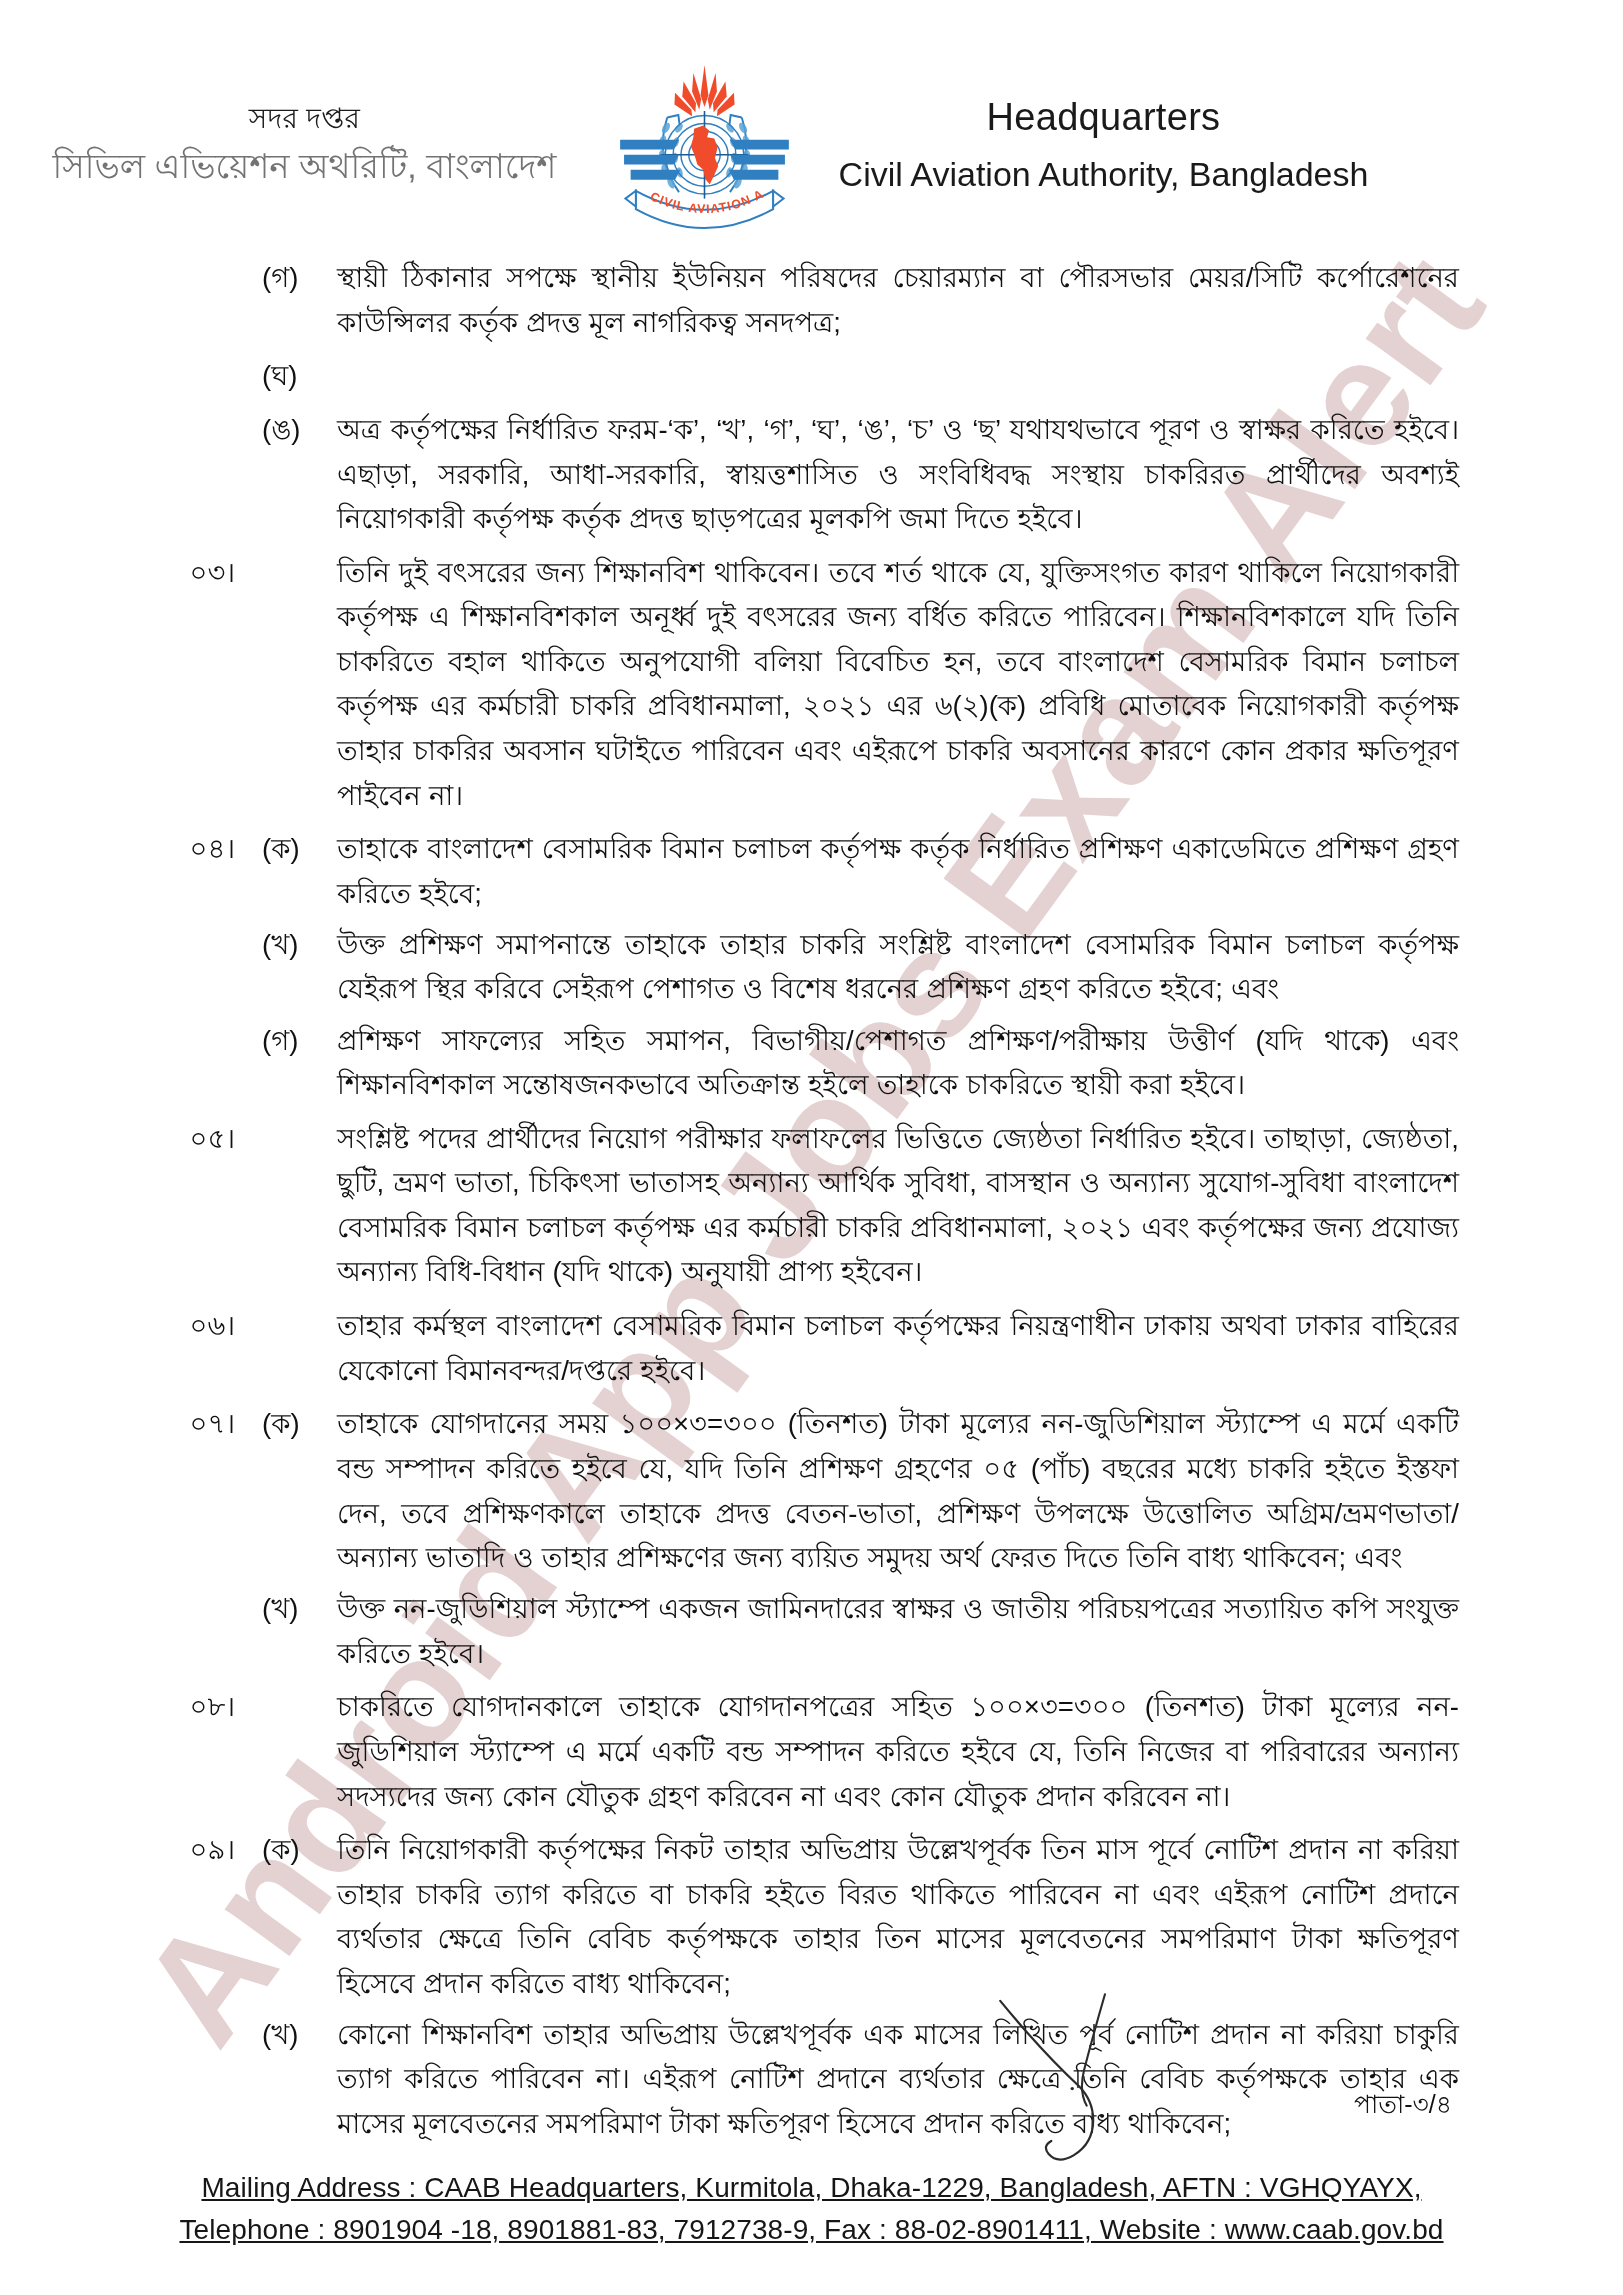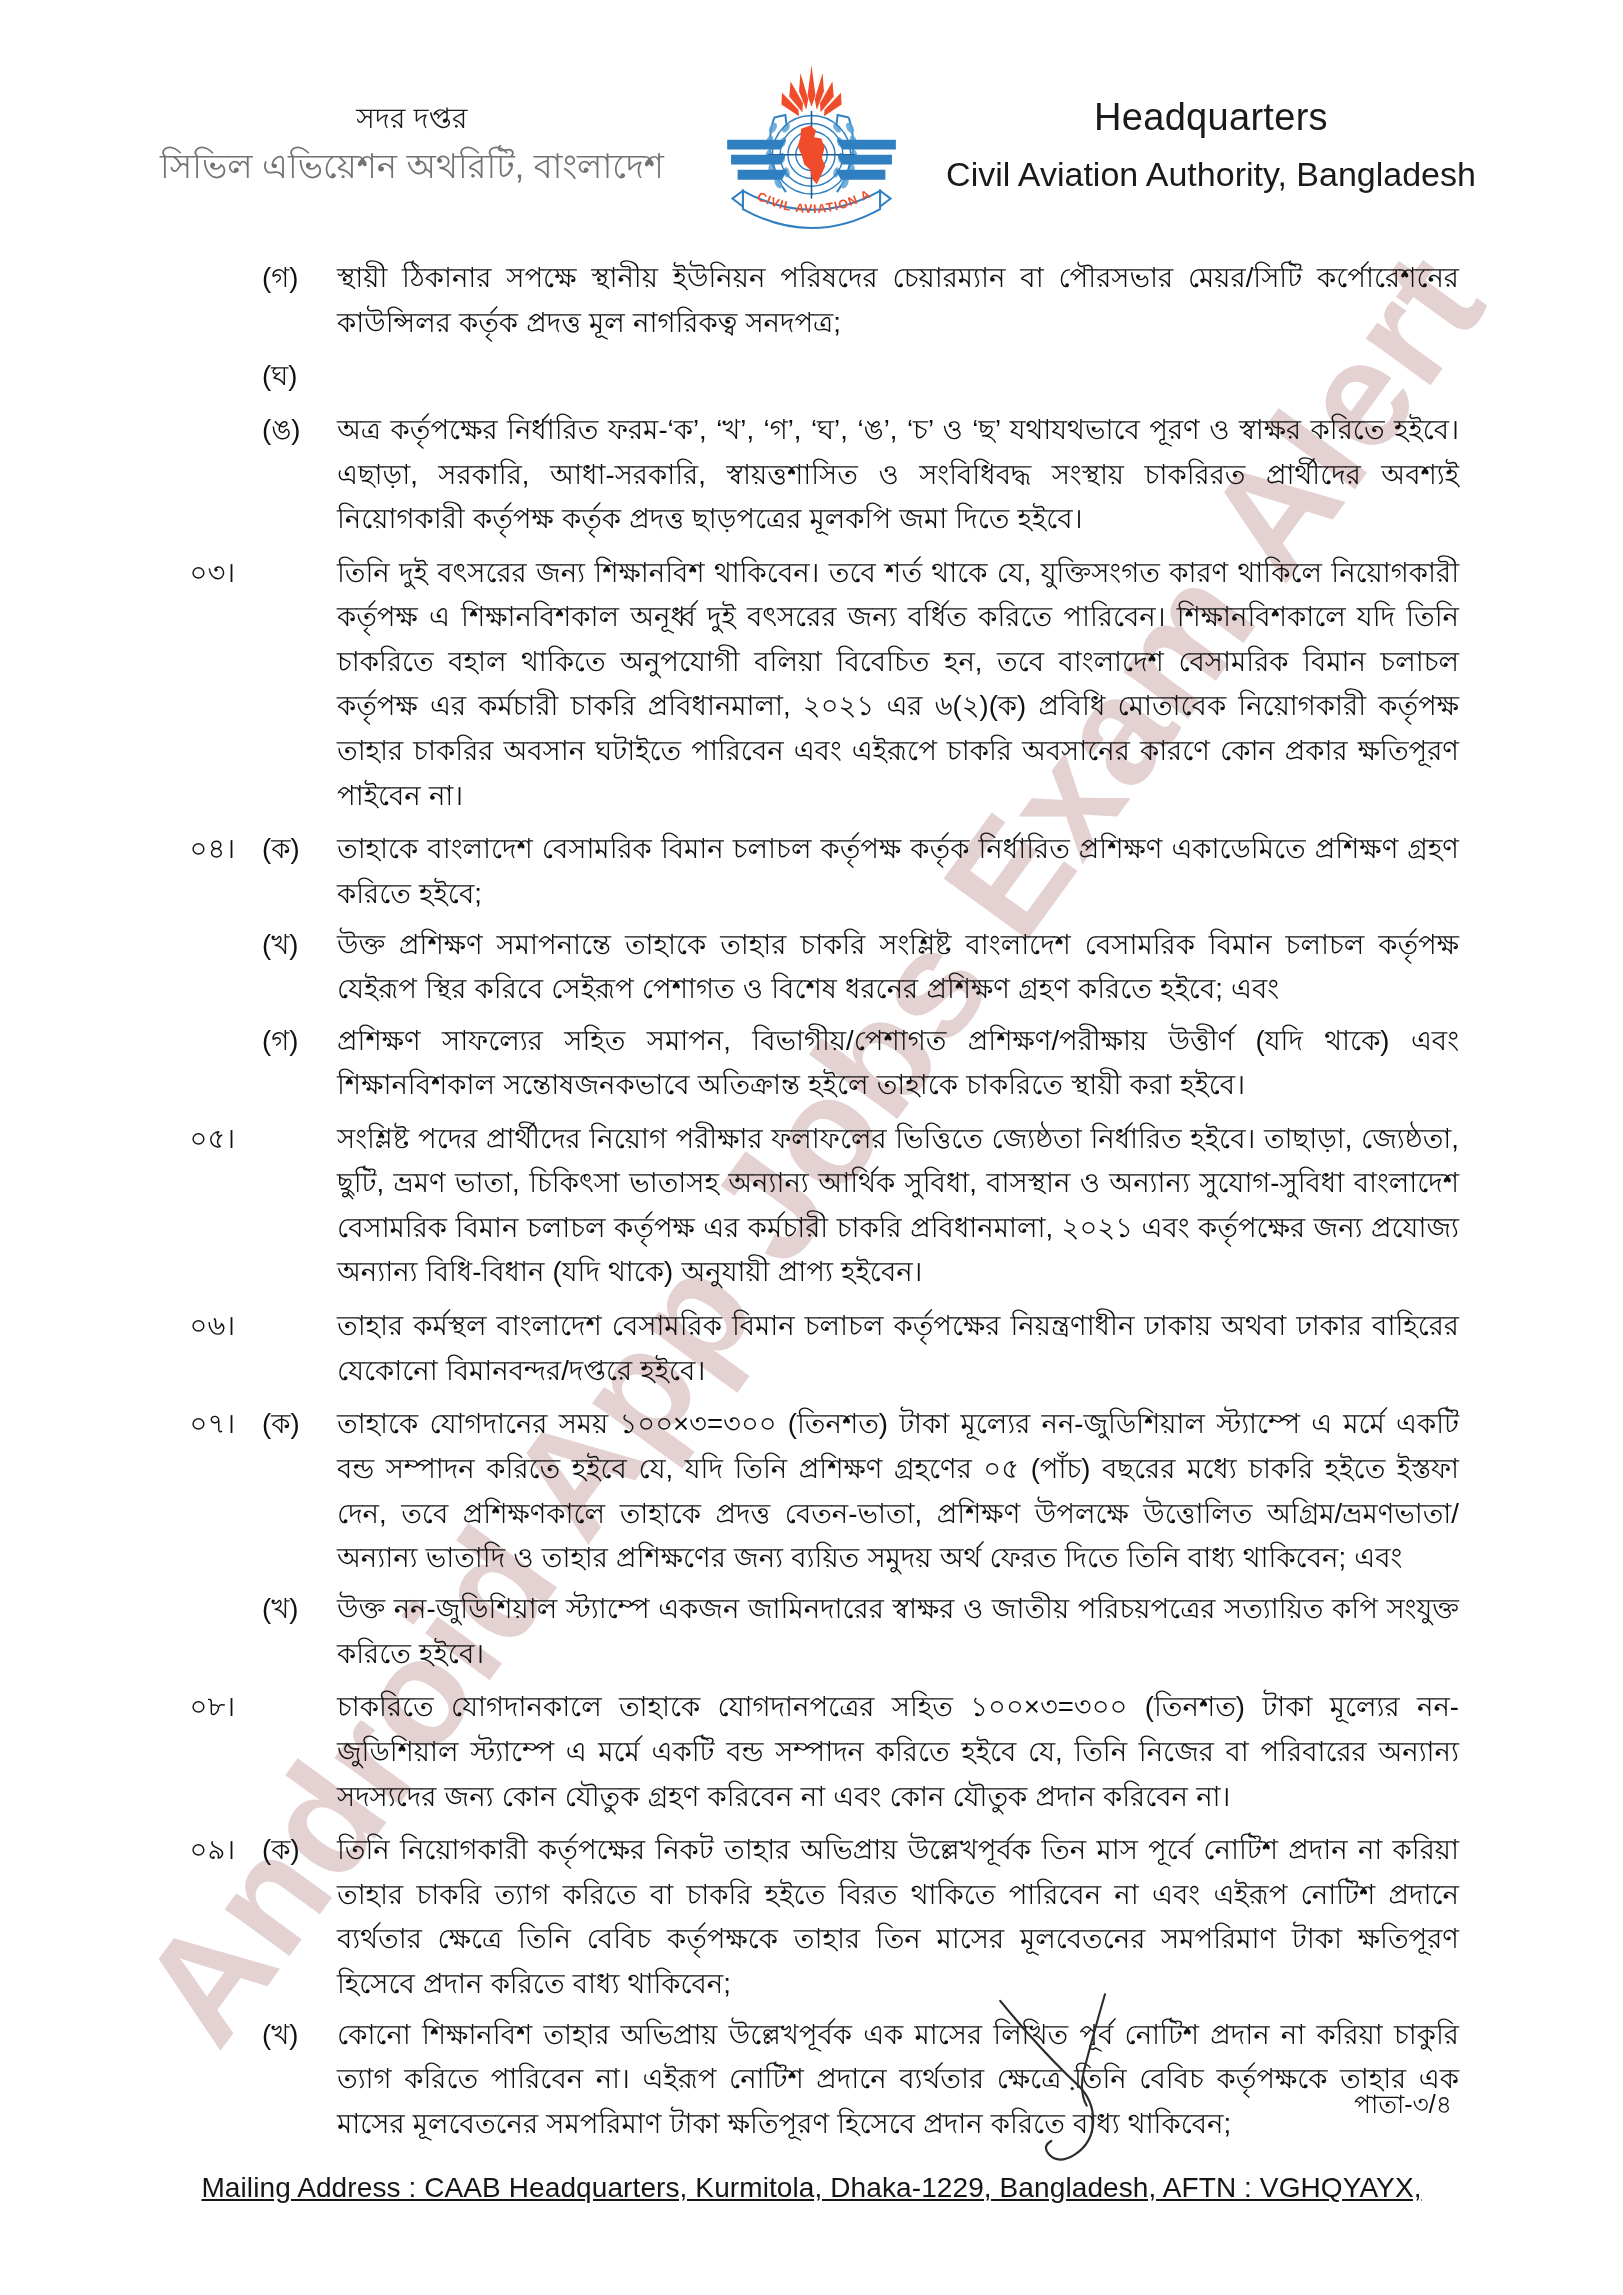--- a/index.html
+++ b/index.html
@@ -41,21 +41,21 @@
     white-space: nowrap;
     opacity: 0.95;
   }
 
   
   #header {
     position: relative;
     z-index: 10;
     display: flex;
     align-items: center;
-    justify-content: center;
+    justify-content: flex-start;
     padding-top: 60px;
     gap: 0px;
   }
   .hdr-side {
     width: 609px;
     text-align: center;
     line-height: 1.45;
   }
   .hdr-bn-line1 {
     font-size: 28px;
@@ -356,16 +356,17 @@
     <path d="M8 18 Q72 96 128 148 Q150 170 150 200 Q150 236 120 254
              Q96 268 82 252 Q72 240 86 232" fill="none" stroke="#2b2b2b" stroke-width="3.4" stroke-linecap="round"></path>
     <path d="M168 8 Q150 70 136 124 Q128 156 140 178" fill="none" stroke="#2b2b2b" stroke-width="3.2" stroke-linecap="round"></path>
     <circle cx="118" cy="152" r="2.6" fill="#2b2b2b"></circle>
   </svg>
 
   <div id="page-no">পাতা-৩/৪</div>
 
   <div id="footer">
     <div class="f-line">Mailing Address : CAAB Headquarters, Kurmitola, Dhaka-1229, Bangladesh, AFTN : VGHQYAYX,</div>
+    <div class="f-line">Telephone : 8901904 -18, 8901881-83, 7912738-9, Fax : 88-02-8901411, Website : www.caab.gov.bd</div>
   </div>
 
 </div>
 
 
 </body></html>

